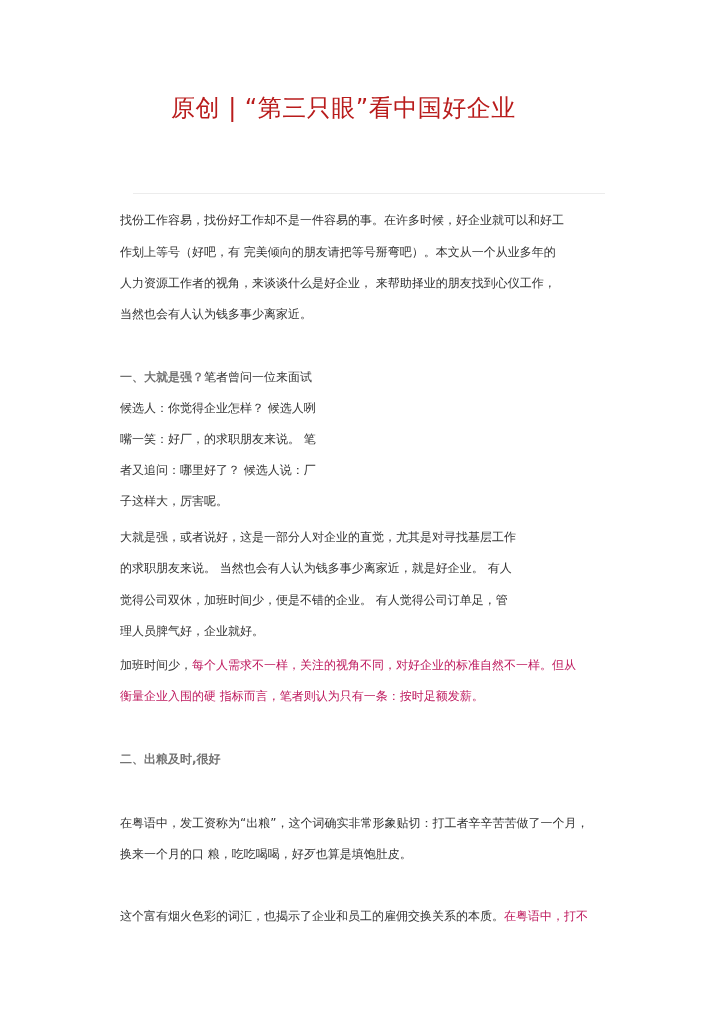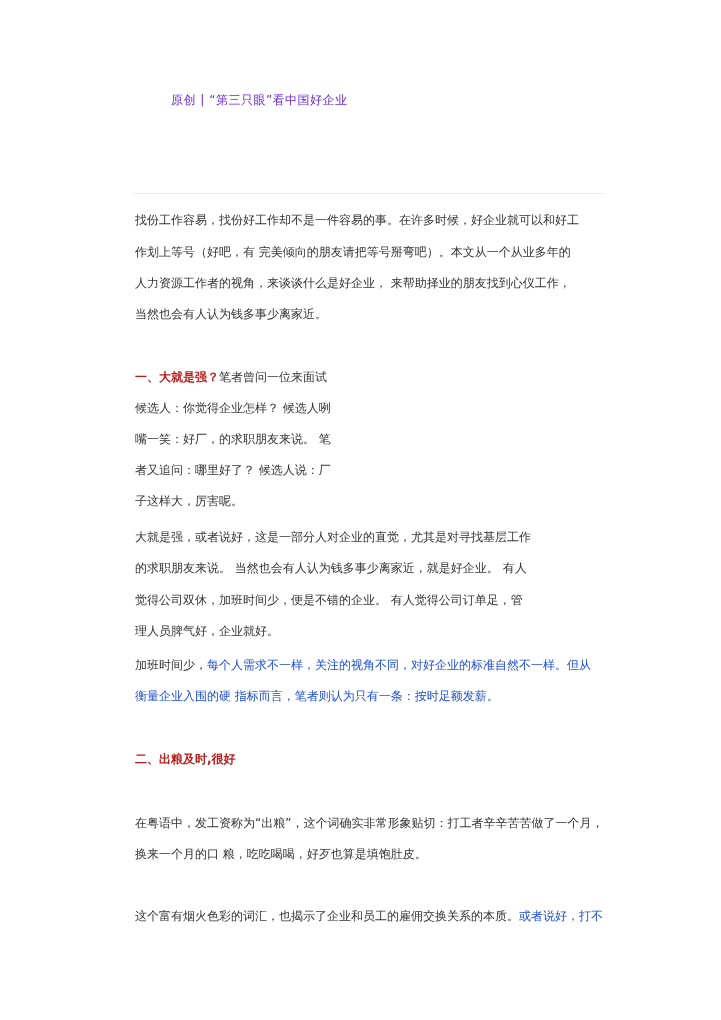--- a/index.html
+++ b/index.html
@@ -1,23 +1,23 @@
 <!DOCTYPE html>
 <html><head>
 <meta charset="utf-8">
 <style>
   html, body { margin: 0; padding: 0; background: #ffffff; }
   body { width: 721px; height: 1020px; position: relative; overflow: hidden;
          font-family: "DejaVu Sans", "Liberation Sans", sans-serif; color: #333333; }
-  .title { position: absolute; left: 171px; top: 92px; font-size: 12px; color: #6d28d9;
+  .title { position: absolute; left: 171px; top: 92px; font-size: 24px; color: #b91c1c;
            letter-spacing: 0.5px; white-space: nowrap; }
   .divider { position: absolute; left: 133px; top: 193px; width: 472px; height: 1px; background: #ececec; }
-  .line { position: absolute; left: 135px; font-size: 12px; line-height: 16px; white-space: nowrap; color: #333333; }
-  .green { color: #b91c1c; font-weight: bold; }
-  .blue { color: #1d4ed8; }
+  .line { position: absolute; left: 120px; font-size: 12px; line-height: 16px; white-space: nowrap; color: #333333; }
+  .green { color: #737373; font-weight: bold; }
+  .blue { color: #be185d; }
 </style>
 </head>
 <body>
 
 <div class="title">原创 |  “第三只眼”看中国好企业</div>
 <div class="divider"></div>
 
 <div class="line" style="top:212px">找份工作容易，找份好工作却不是一件容易的事。在许多时候，好企业就可以和好工</div>
 <div class="line" style="top:244px">作划上等号（好吧，有  完美倾向的朋友请把等号掰弯吧）。本文从一个从业多年的</div>
 <div class="line" style="top:275px">人力资源工作者的视角，来谈谈什么是好企业，  来帮助择业的朋友找到心仪工作，</div>
@@ -40,14 +40,14 @@
   <span>加班时间少，</span><span class="blue">每个人需求不一样，关注的视角不同，对好企业的标准自然不一样。但从</span>
 </div>
 <div class="line blue" style="top:688px">衡量企业入围的硬  指标而言，笔者则认为只有一条：按时足额发薪。</div>
 
 <div class="line green" style="top:751px">二、出粮及时,很好</div>
 
 <div class="line" style="top:815px">在粤语中，发工资称为“出粮”，这个词确实非常形象贴切：打工者辛辛苦苦做了一个月，</div>
 <div class="line" style="top:846px">换来一个月的口  粮，吃吃喝喝，好歹也算是填饱肚皮。</div>
 
 <div class="line" style="top:908px">
-  <span>这个富有烟火色彩的词汇，也揭示了企业和员工的雇佣交换关系的本质。</span><span class="blue">或者说好，打不</span>
+  <span>这个富有烟火色彩的词汇，也揭示了企业和员工的雇佣交换关系的本质。</span><span class="blue">在粤语中，打不</span>
 </div>
 
 </body></html>

